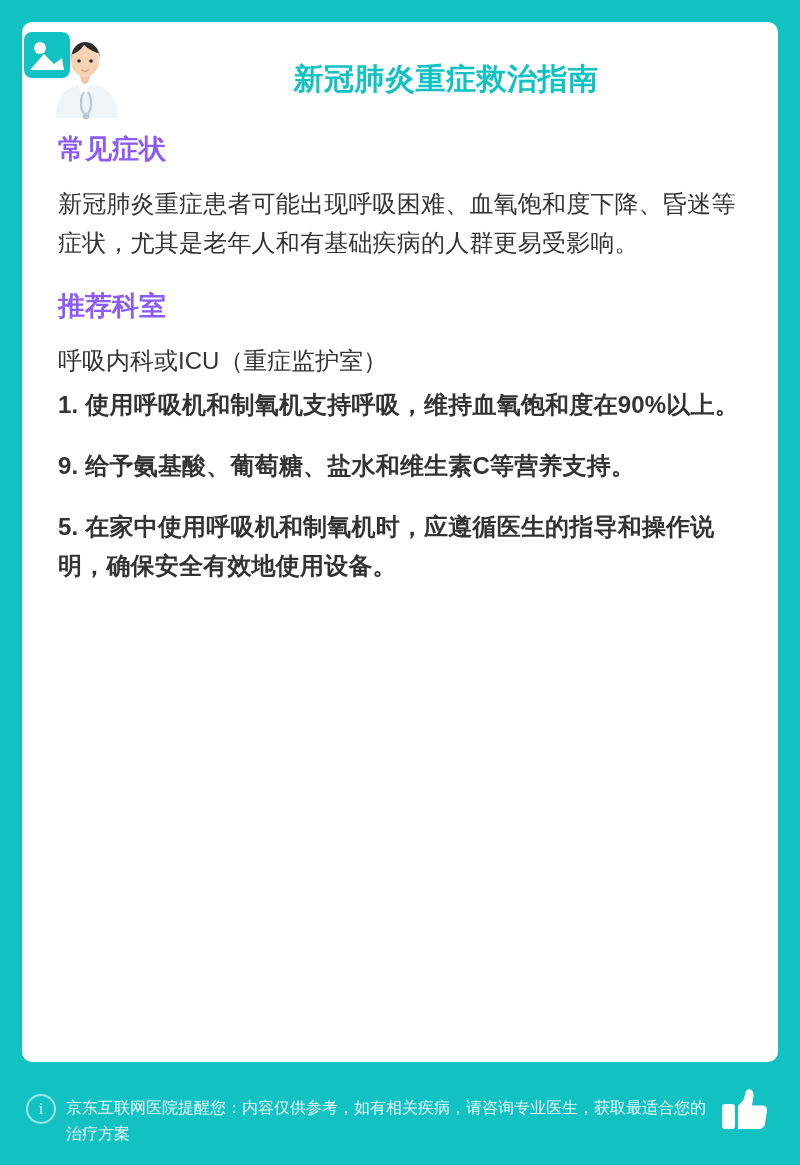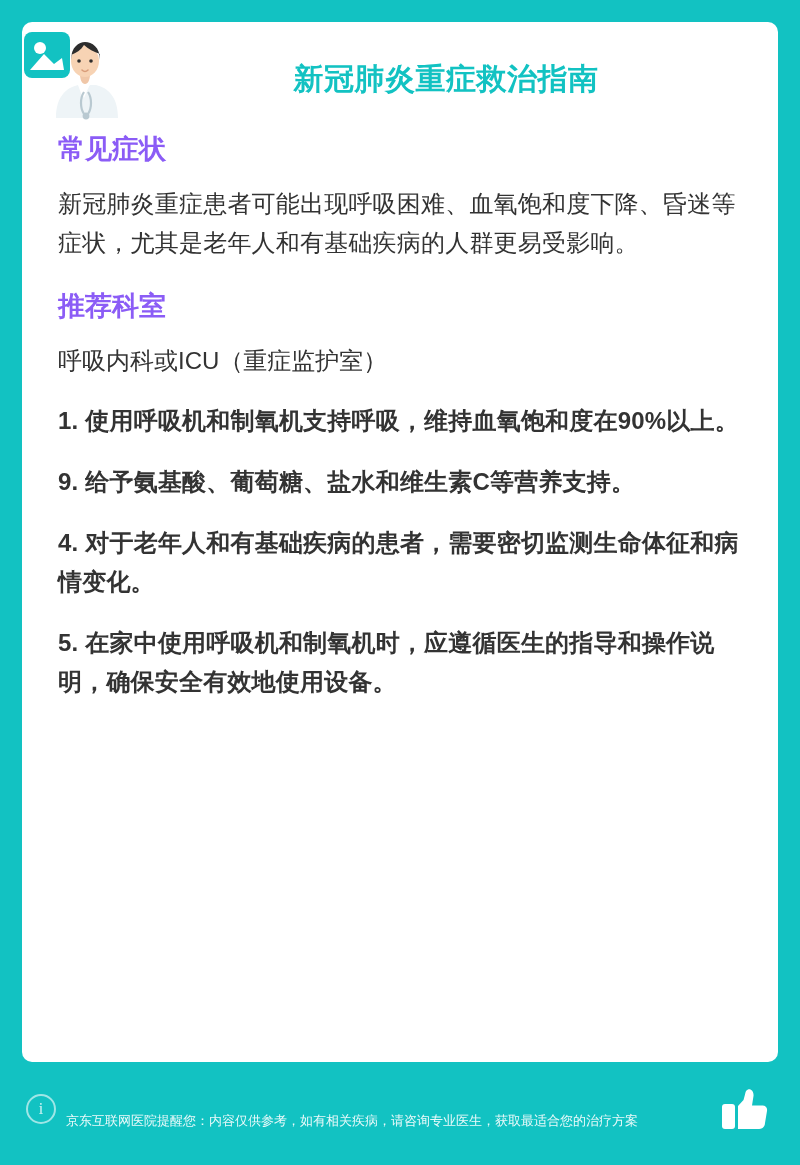--- a/index.html
+++ b/index.html
@@ -66,21 +66,21 @@
     font-size: 24px;
     color: #333333;
     line-height: 1.62;
     margin: 0 0 16px 0;
     letter-spacing: 0.2px;
   }
   p.dept-text {
     font-size: 24px;
     color: #333333;
     line-height: 1.6;
-    margin: 0 0 22px 0;
+    margin: 0 0 6px 0;
   }
   ol.tips {
     list-style: none;
     margin: 0;
     padding: 0;
     font-weight: bold;
   }
   ol.tips li {
     font-size: 24px;
     color: #333333;
@@ -107,21 +107,21 @@
     color: #d2f3f3;
     font-size: 16px;
     line-height: 26px;
     text-align: center;
     font-family: "Liberation Serif", serif;
     margin-right: 10px;
     margin-left: 4px;
   }
   .footer-text {
     flex: 1 1 auto;
-    font-size: 13px;
+    font-size: 16px;
     line-height: 1.6;
     color: #eafafa;
     padding-right: 12px;
     margin-top: 24px;
   }
   .thumb {
     flex: 0 0 auto;
     width: 54px;
     height: 54px;
     position: relative;
@@ -159,21 +159,20 @@
 
     <h2 class="section-title">常见症状</h2>
     <p class="body-text">新冠肺炎重症患者可能出现呼吸困难、血氧饱和度下降、昏迷等症状，尤其是老年人和有基础疾病的人群更易受影响。</p>
 
     <h2 class="section-title">推荐科室</h2>
     <p class="dept-text">呼吸内科或ICU（重症监护室）</p>
 
     <ol class="tips">
       <li>1. 使用呼吸机和制氧机支持呼吸，维持血氧饱和度在90%以上。</li>
       <li>9. 给予氨基酸、葡萄糖、盐水和维生素C等营养支持。</li>
-      <li>4. 对于老年人和有基础疾病的患者，需要密切监测生命体征和病情变化。</li>
       <li>5. 在家中使用呼吸机和制氧机时，应遵循医生的指导和操作说明，确保安全有效地使用设备。</li>
     </ol>
 
   </div>
 
   <div class="footer">
     <div class="footer-icon">i</div>
     <div class="footer-text">京东互联网医院提醒您：内容仅供参考，如有相关疾病，请咨询专业医生，获取最适合您的治疗方案</div>
     <div class="thumb">
       <svg viewBox="0 0 54 54" xmlns="http://www.w3.org/2000/svg" width="54" height="54">

